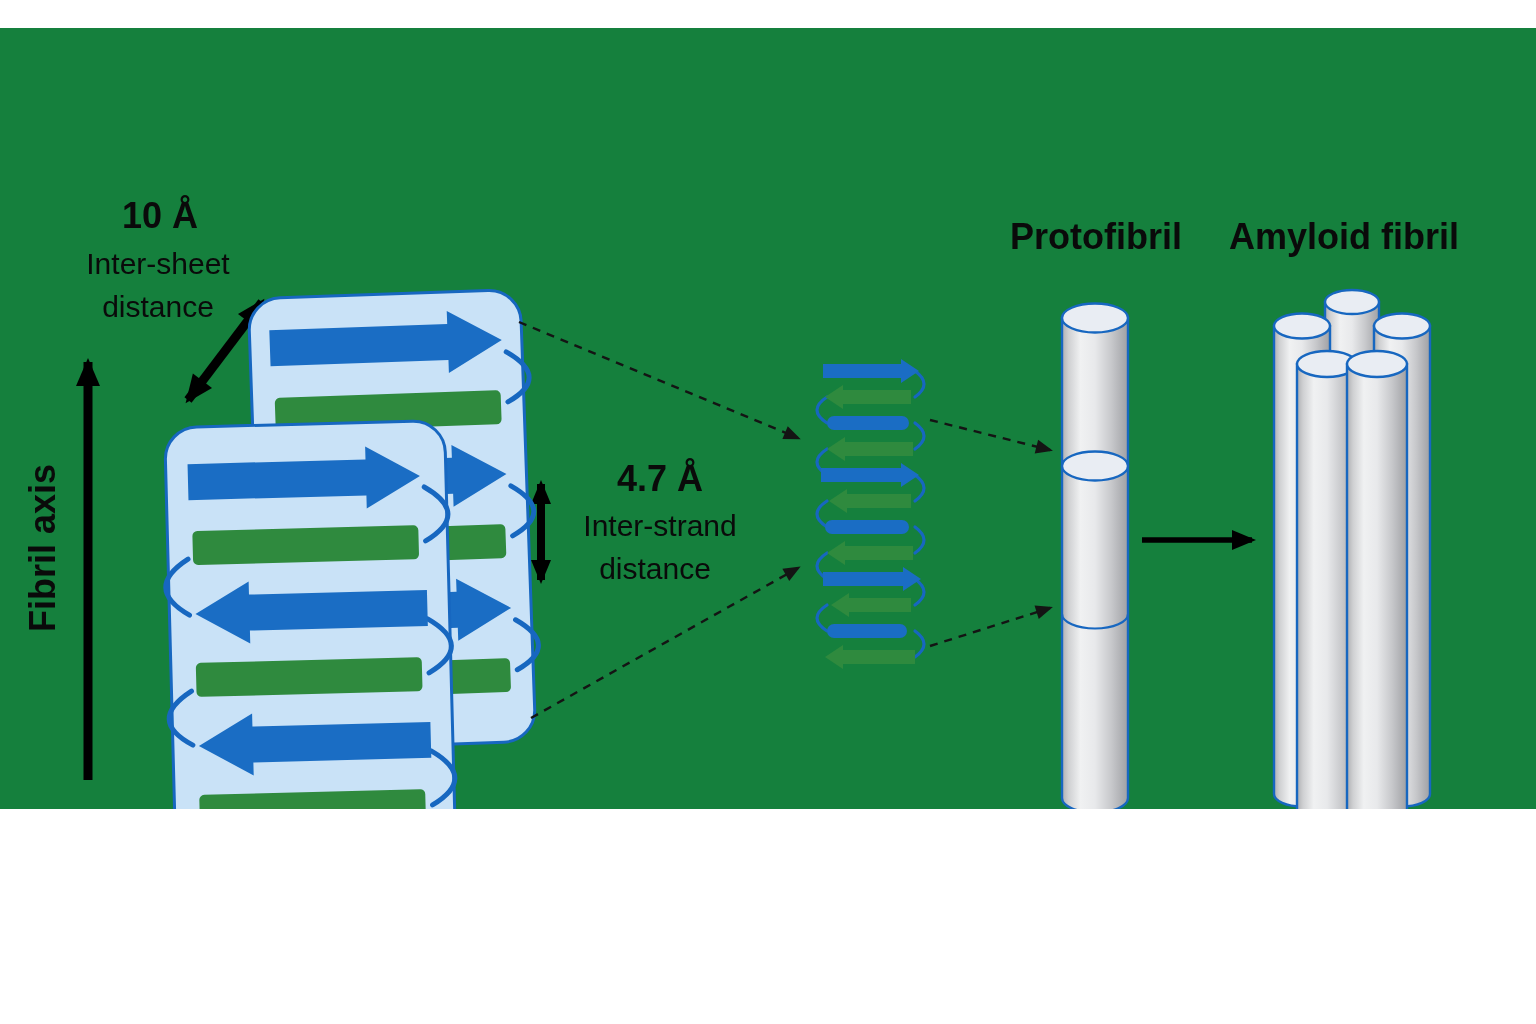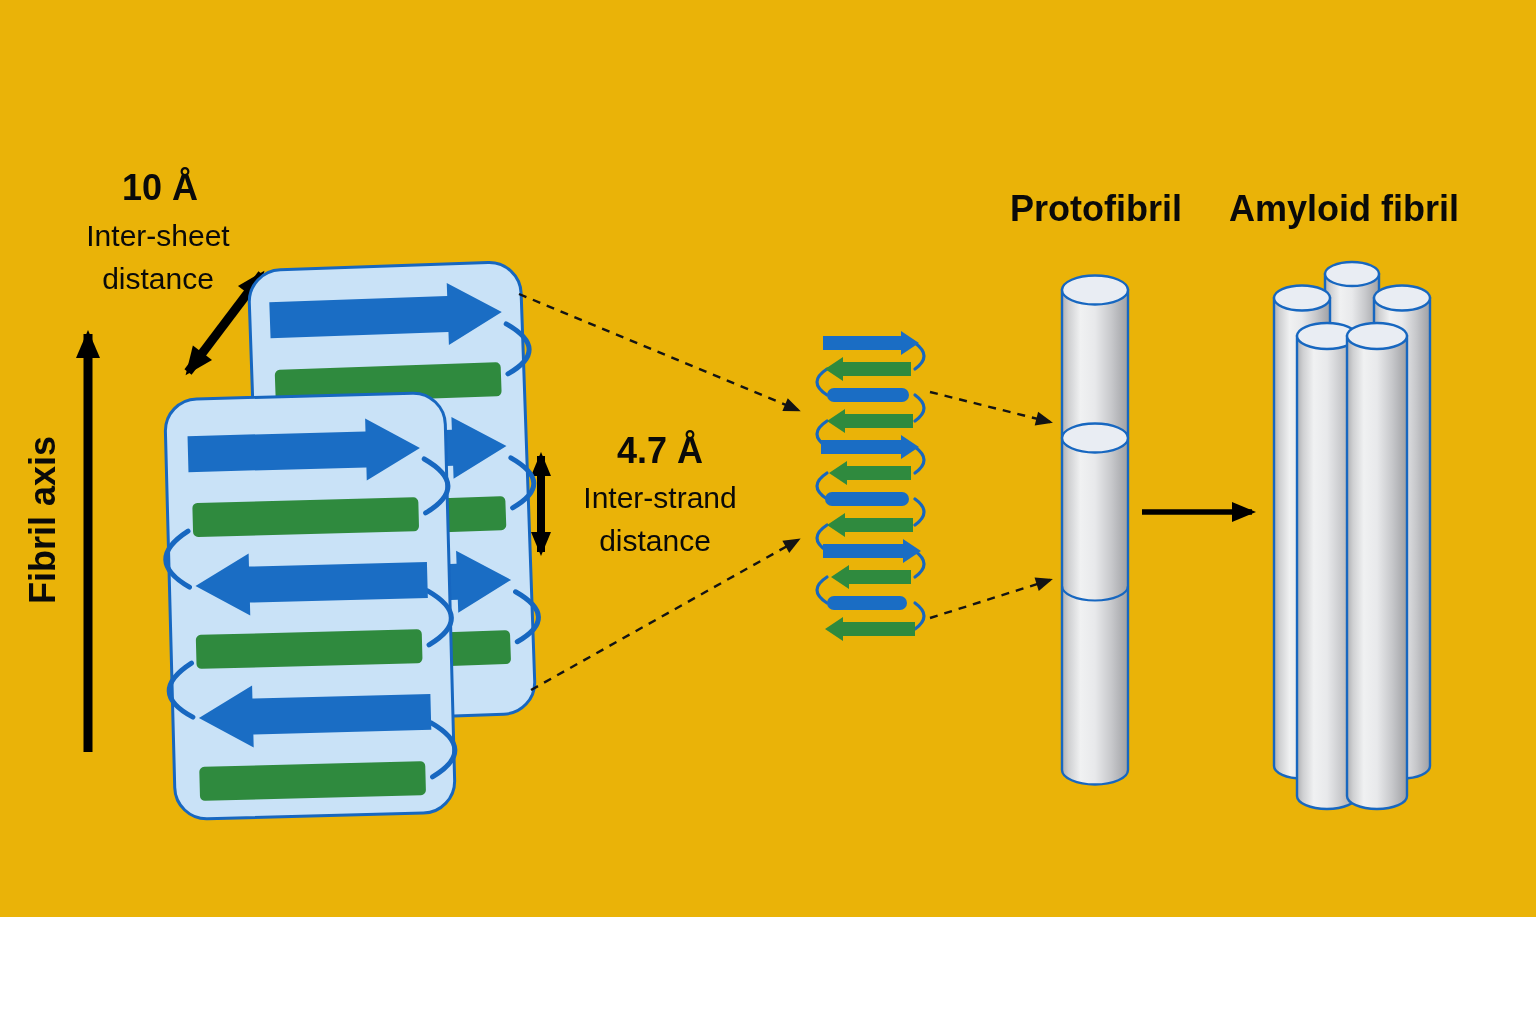--- a/index.html
+++ b/index.html
@@ -1,16 +1,16 @@
 <!DOCTYPE html>
 <html style="--strand-blue: #1a6dc4; --strand-green: #2f8a3e; --sheet-fill: #c9e2f7; --outline-blue: #1767c0; --cylinder-gray: #c6c7ca; --text-black: #0a0a0a;"><head>
 <meta charset="utf-8">
 <style>
   html,body{margin:0;padding:0;background:#ffffff;}
-  .stage{position:relative;width:1536px;height:917px;background:#eab308;overflow:hidden;}
+  .stage{position:relative;width:1536px;height:781px;background:#15803d;overflow:hidden;margin-top:28px;}
   svg{position:absolute;left:0;top:0;}
   text{font-family:"Liberation Sans","DejaVu Sans",sans-serif;fill:#0a0a0a;}
   .h{font-size:36px;font-weight:600;}
   .s{font-size:30px;font-weight:500;}
   .c-blue{fill:var(--strand-blue,#1a6dc4);}
   .c-green{fill:var(--strand-green,#2f8a3e);}
   .sheet{fill:var(--sheet-fill,#c9e2f7);stroke:var(--outline-blue,#1767c0);stroke-width:3;}
   .loop{fill:none;stroke:var(--outline-blue,#1767c0);stroke-width:5;stroke-linecap:round;}
   .rloop{fill:none;stroke:var(--outline-blue,#1767c0);stroke-width:3.2;stroke-linecap:round;}
   .cap{fill:#e9edf3;stroke:var(--outline-blue,#1767c0);stroke-width:2.4;}

